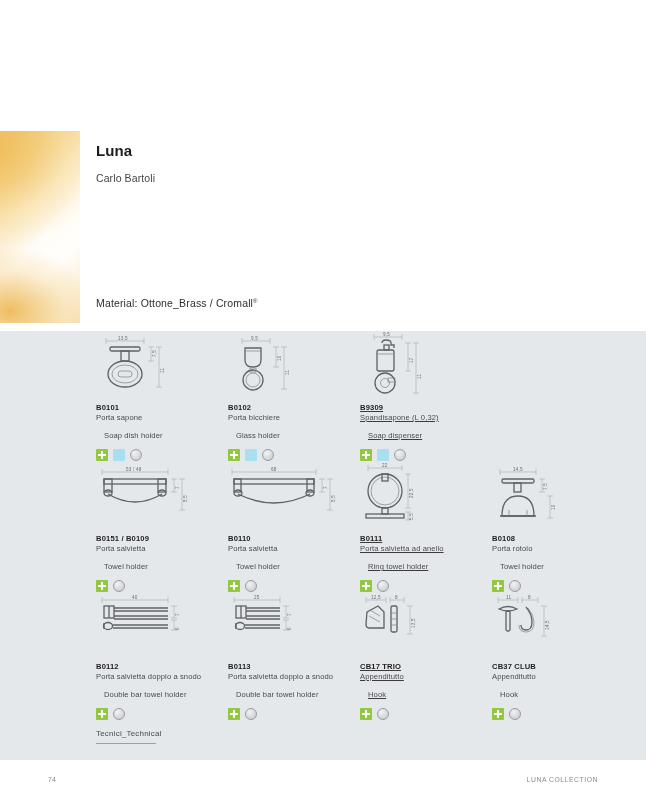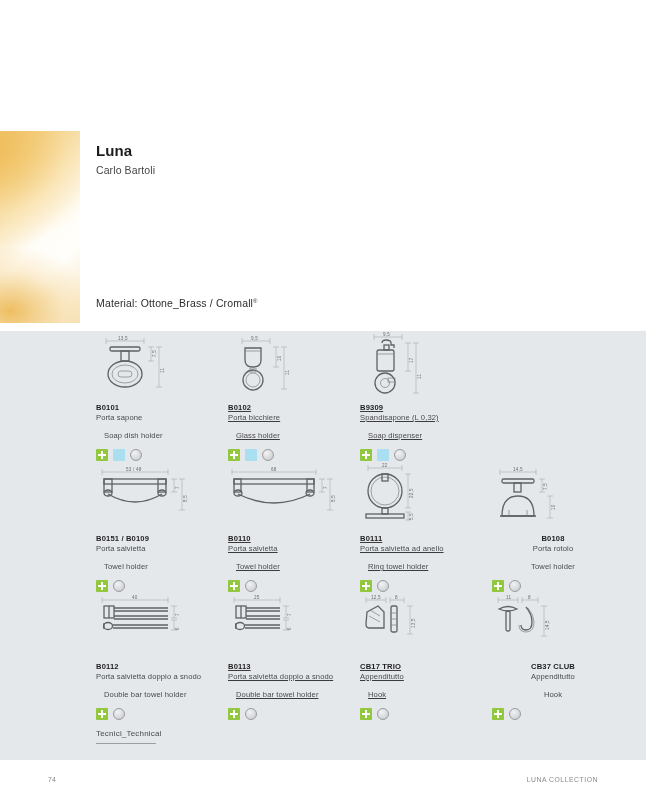--- a/index.html
+++ b/index.html
@@ -21,43 +21,43 @@
       radial-gradient(ellipse 120px 90px at 10px 180px, rgba(235,178,70,.85) 0%, rgba(245,210,140,.35) 45%, rgba(255,255,255,0) 72%),
       radial-gradient(ellipse 160px 130px at -10px 20px, rgba(240,190,90,.9) 0%, rgba(250,222,160,.45) 48%, rgba(255,255,255,0) 75%),
       linear-gradient(135deg,#e8b04a 0%, #f0c977 16%, #faebc9 38%, #fffdf8 55%, #fffefb 70%, #fbf0d8 88%, #f6e4bd 100%);
   }
   .hero-text{position:absolute;left:96px;top:10px;width:480px;}
   .collection-title{
     font-size:15px;font-weight:bold;color:#1c1c1c;letter-spacing:.1px;
     line-height:20px;margin:0;
   }
   .designer{
-    font-size:10.5px;color:#46464a;line-height:14px;margin:2px 0 0 0;letter-spacing:.1px;
+    font-size:10.5px;color:#46464a;line-height:14px;margin:10px 0 0 0;letter-spacing:.1px;
   }
   .material-line{
     position:absolute;left:96px;top:166px;font-size:10.5px;color:#2e2e30;letter-spacing:.15px;
   }
   .material-line sup{font-size:6px;vertical-align:super;}
 
   
   .panel{
     position:absolute;left:0;top:331px;width:646px;height:429px;
     background:#e4e8ea;
   }
   .grid{position:absolute;left:0;top:0;width:646px;}
   .row{position:relative;width:646px;}
   .row-1{height:131px;}
   .row-2{height:128px;}
   .row-3{height:120px;}
 
   .cell{position:absolute;top:0;}
   .c1{left:96px;}
-  .c2{left:228px;text-decoration:underline;}
+  .c2{left:228px;}
   .c3{left:360px;text-decoration:underline;}
-  .c4{left:492px;text-align:center;}
+  .c4{left:492px;}
 
   .art{position:relative;height:72px;width:122px;}
   .art svg{display:block;}
 
   .pcode{
     font-size:7.6px;font-weight:bold;color:#1e1e20;letter-spacing:.15px;
     margin:0;line-height:10px;white-space:nowrap;
   }
   .pname-it{
     font-size:7.6px;color:#4a4a4e;letter-spacing:.1px;margin:0;line-height:10px;white-space:nowrap;

